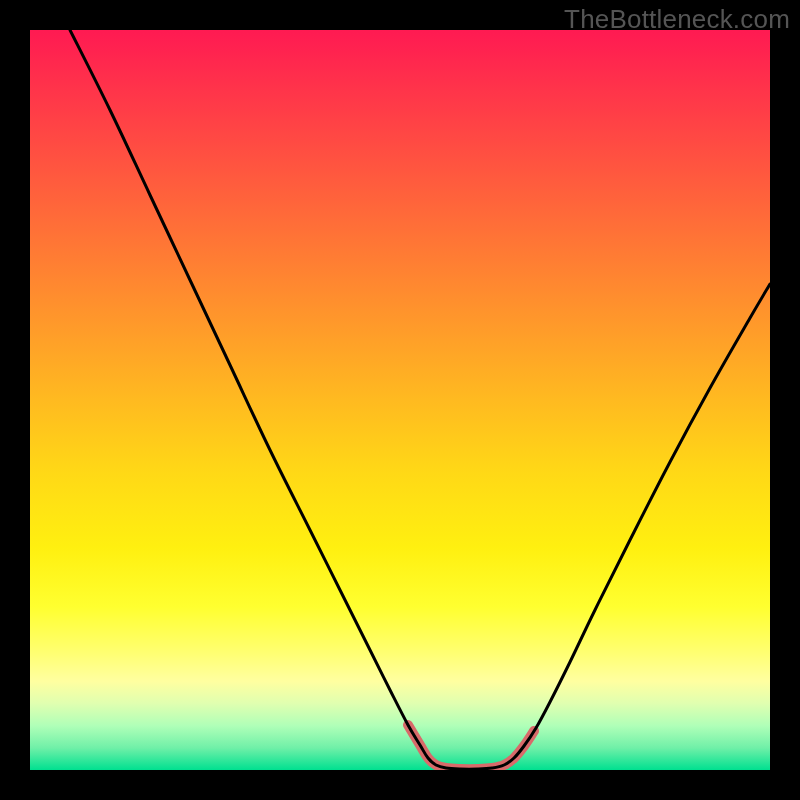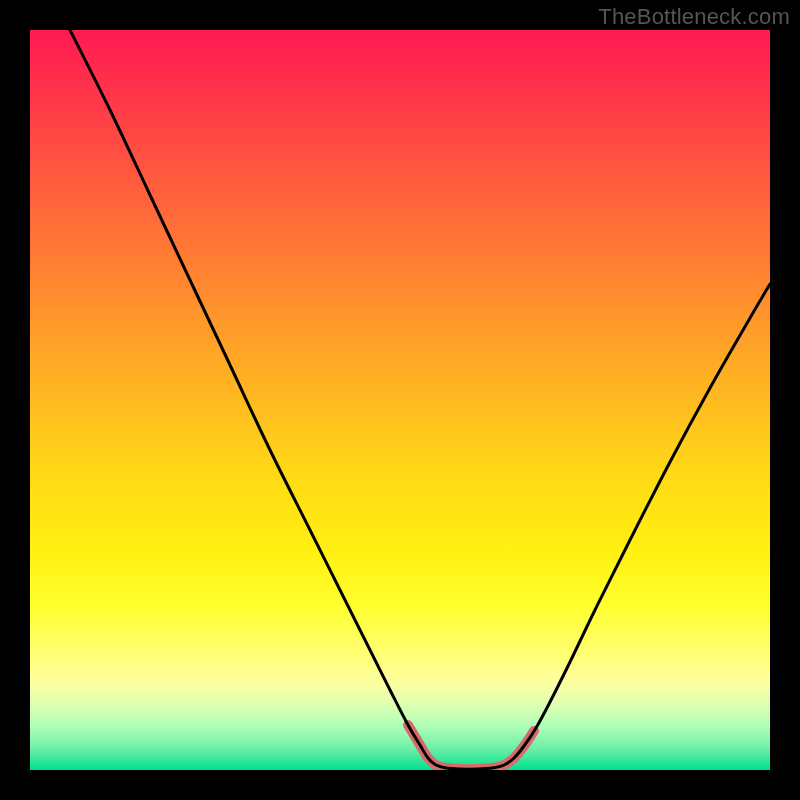--- a/index.html
+++ b/index.html
@@ -47,21 +47,21 @@
       #b0ffb8 94%,
       #70f0a8 97%,
       #00e090 100%
     );
   }
   .watermark {
     position: absolute;
     top: 4px;
     right: 10px;
     color: #555;
-    font-size: 22px;
+    font-size: 26px;
     font-weight: 500;
     letter-spacing: 0.2px;
     user-select: none;
   }
   svg.curve {
     position: absolute;
     inset: 0;
   }
 </style>
 </head>

